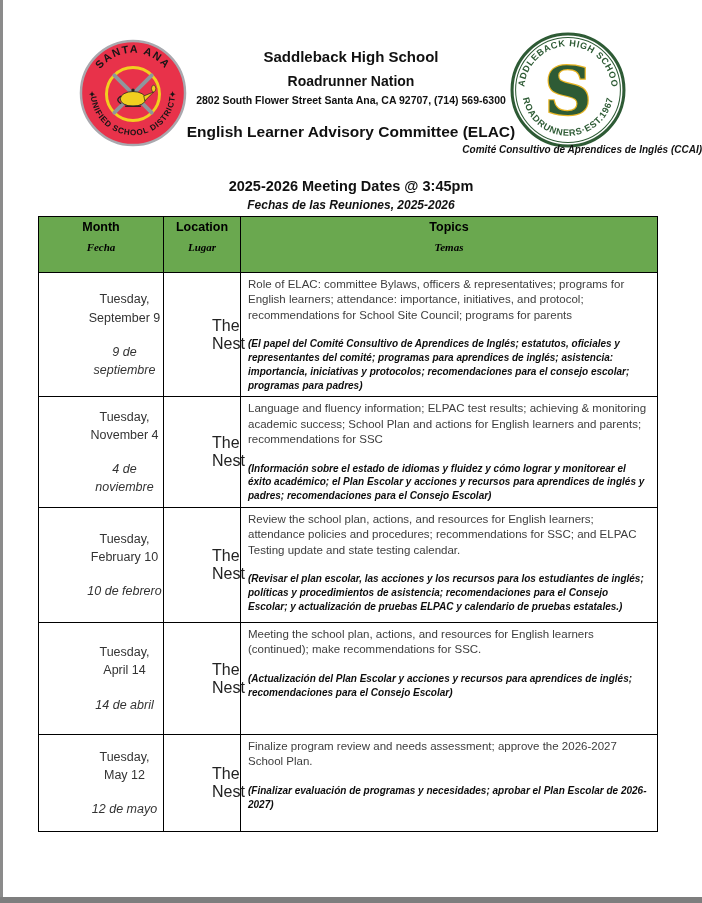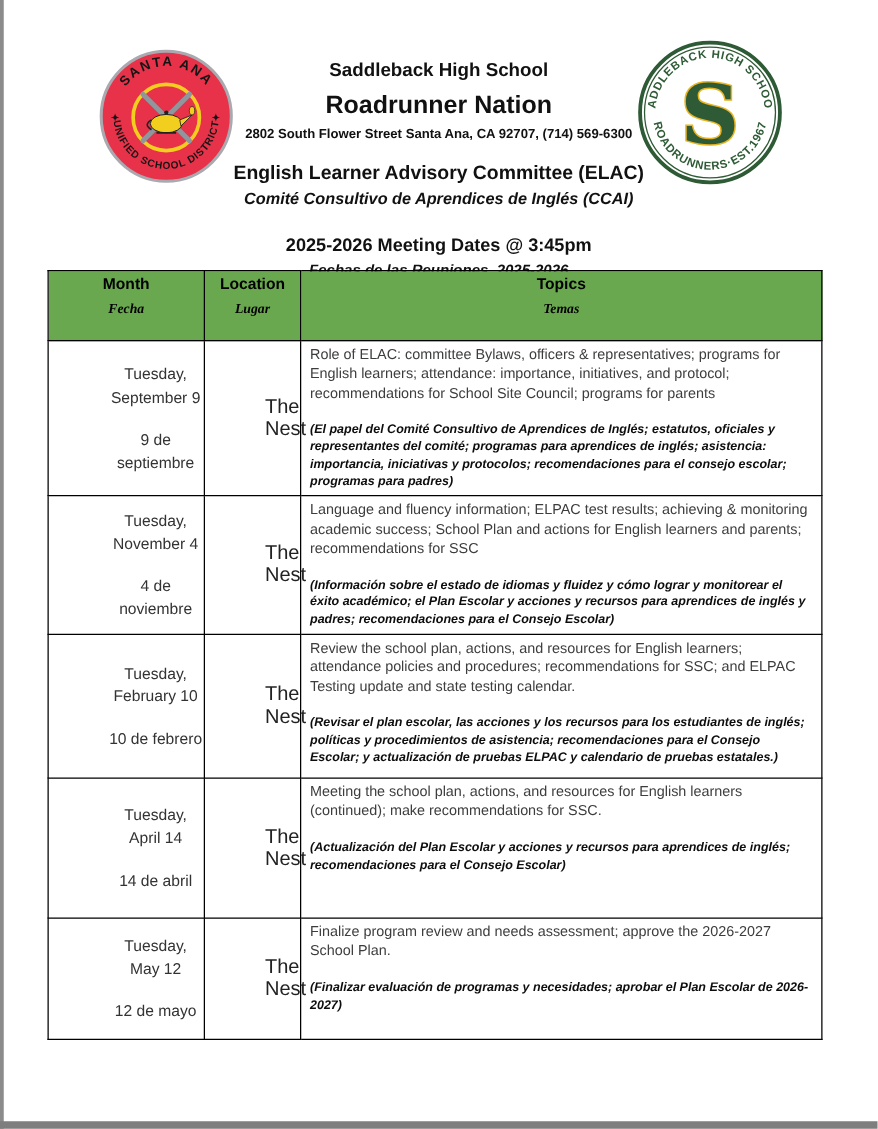--- a/index.html
+++ b/index.html
@@ -30,43 +30,43 @@
   .d-arc-top { font-size: 11px; font-weight: bold; letter-spacing: 1.6px; fill: #151515; }
   .d-arc-bot { font-size: 8.3px; font-weight: bold; letter-spacing: 0.7px; fill: #151515; }
   .d-star    { font-size: 8px; fill: #151515; font-weight: bold; }
   .s-arc     { font-size: 9px; font-weight: bold; fill: var(--school-green); letter-spacing: 0.6px; }
   .s-mono    { font-size: 64px; font-weight: bold; fill: var(--school-green);
                stroke: var(--school-gold); stroke-width: 2.4px; paint-order: stroke;
                font-family: "DejaVu Serif", serif; }
 
   .header-center { position: absolute; left: 0; right: 0; top: 48px; text-align: center; z-index: 2; }
   .t-school   { font-size: 15px;   font-weight: bold; margin: 0 0 8px; }
-  .t-nation   { font-size: 20px;   font-weight: bold; margin: 0 4px 5px; }
+  .t-nation   { font-size: 14px;   font-weight: bold; margin: 0 4px 5px; }
   .t-address  { font-size: 10.5px; font-weight: bold; margin: 0 0 17px; }
   .t-elac     { font-size: 15.5px; font-weight: bold; margin: 0 0 3px; }
-  .t-ccai     { font-size: 13px; font-weight: bold; font-style: italic; margin: 0 0 23px; }
+  .t-ccai     { font-size: 10px; font-weight: bold; font-style: italic; margin: 0 0 23px; text-align: right; }
   .t-meeting  { font-size: 14.5px; font-weight: bold; margin: 0 0 4px; }
   .t-fechas   { font-size: 12px;   font-weight: bold; font-style: italic; margin: 0; }
 
   table.schedule {
     position: absolute; left: 38px; top: 216px;
     width: 619px; border-collapse: collapse; table-layout: fixed;
     z-index: 2;
   }
   .schedule th, .schedule td { border: 1px solid #000; padding-left: 48px; }
   .schedule thead tr { height: 42px; }
   .schedule thead th { background: var(--table-header-bg); padding: 3px 0 19px; vertical-align: middle; }
   .th-en { font-size: 12.5px; font-weight: bold; color: #000; }
   .th-es { font-size: 11px; font-weight: bold; font-style: italic; color: #000; margin-top: 7px; font-family: Liberation Serif, serif; }
 
   tr.r1 { height: 124px; } tr.r2 { height: 104px; } tr.r3 { height: 115px; }
   tr.r4 { height: 112px; } tr.r5 { height: 97px; }
 
   td.month { text-align: center; vertical-align: middle; font-size: 12.5px; color: #333; line-height: 1.45; }
-  .date-es { margin-top: 16px; }
+  .date-es { font-style: italic; margin-top: 16px; }
   td.location { text-align: center; vertical-align: middle; font-size: 16px; color: #222; }
   td.topics { vertical-align: top; padding: 4px 10px 4px 7px; }
   .topics-en { font-size: 11.5px; color: var(--body-text); line-height: 1.34; margin: 0; }
   .topics-es { font-size: 10px; font-weight: bold; font-style: italic; color: #0d0d0d;
                line-height: 1.38; margin: 14px 0 0; }
 </style>
 </head>
 <body>
 
 <div class="edge-left"></div>

